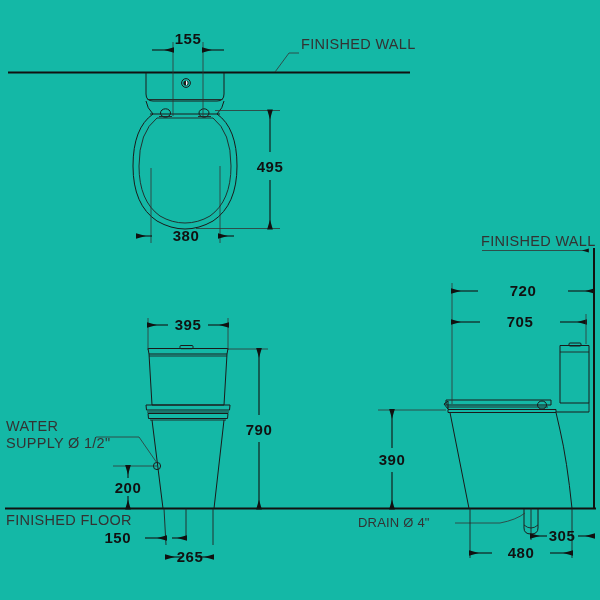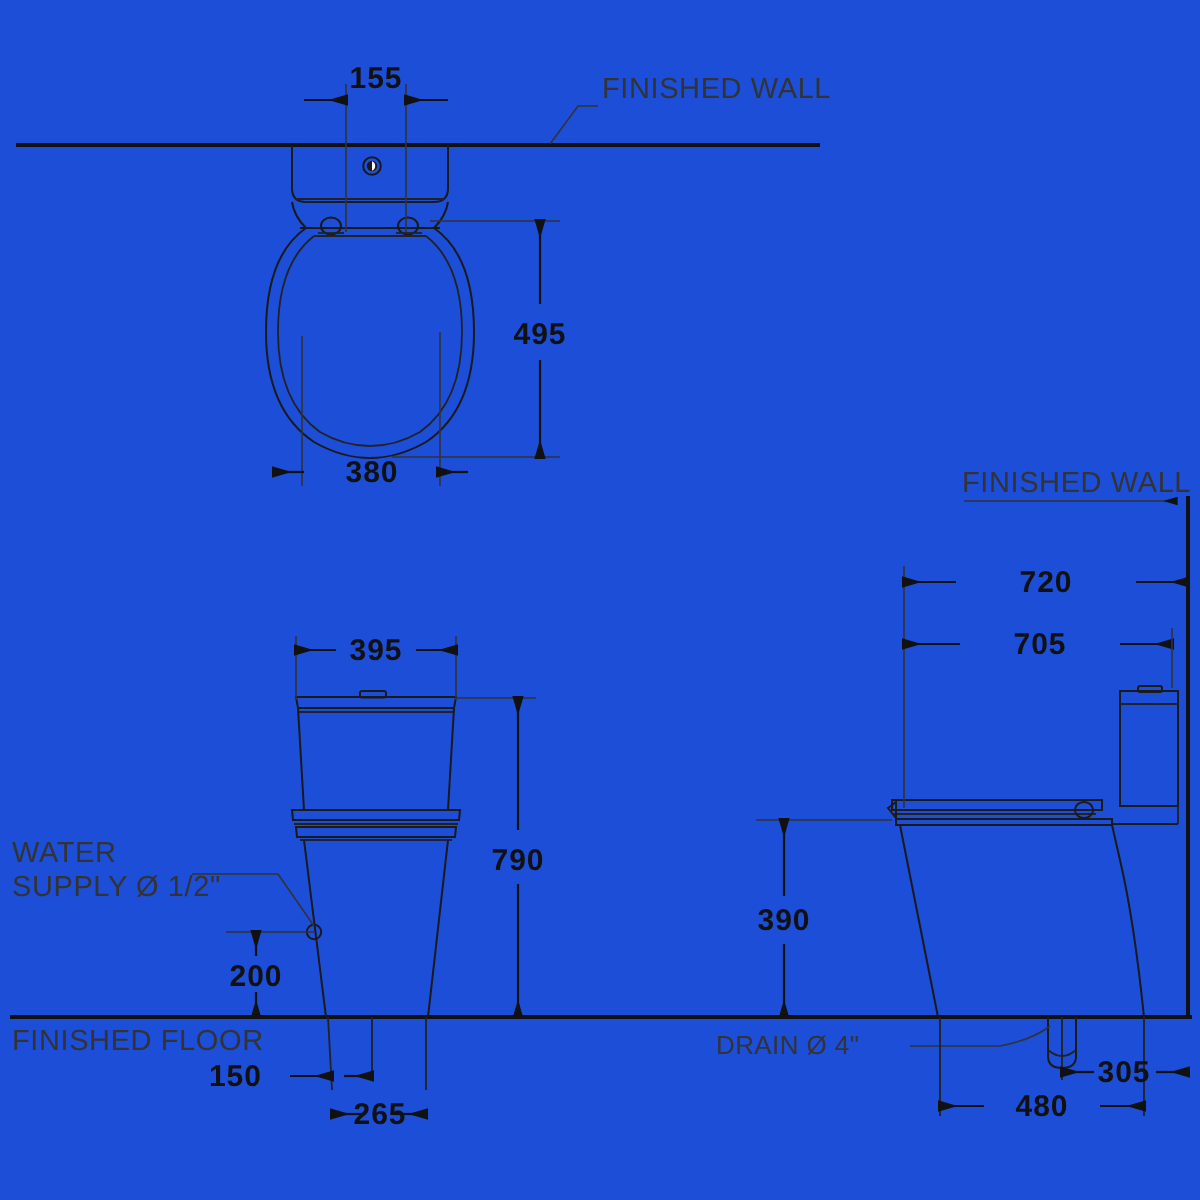--- a/index.html
+++ b/index.html
@@ -10,21 +10,21 @@
   body {
     width: 600px;
     height: 600px;
     overflow: hidden;
     font-family: "Liberation Sans", sans-serif;
   }
   #drawing-root {
     position: relative;
     width: 600px;
     height: 600px;
-    background: #1d4ed8;
+    background: #14b8a6;
   }
   svg.sheet {
     display: block;
     width: 600px;
     height: 600px;
   }
   .ln {
     stroke: #1a1a1a;
     fill: none;
     stroke-width: 1;

